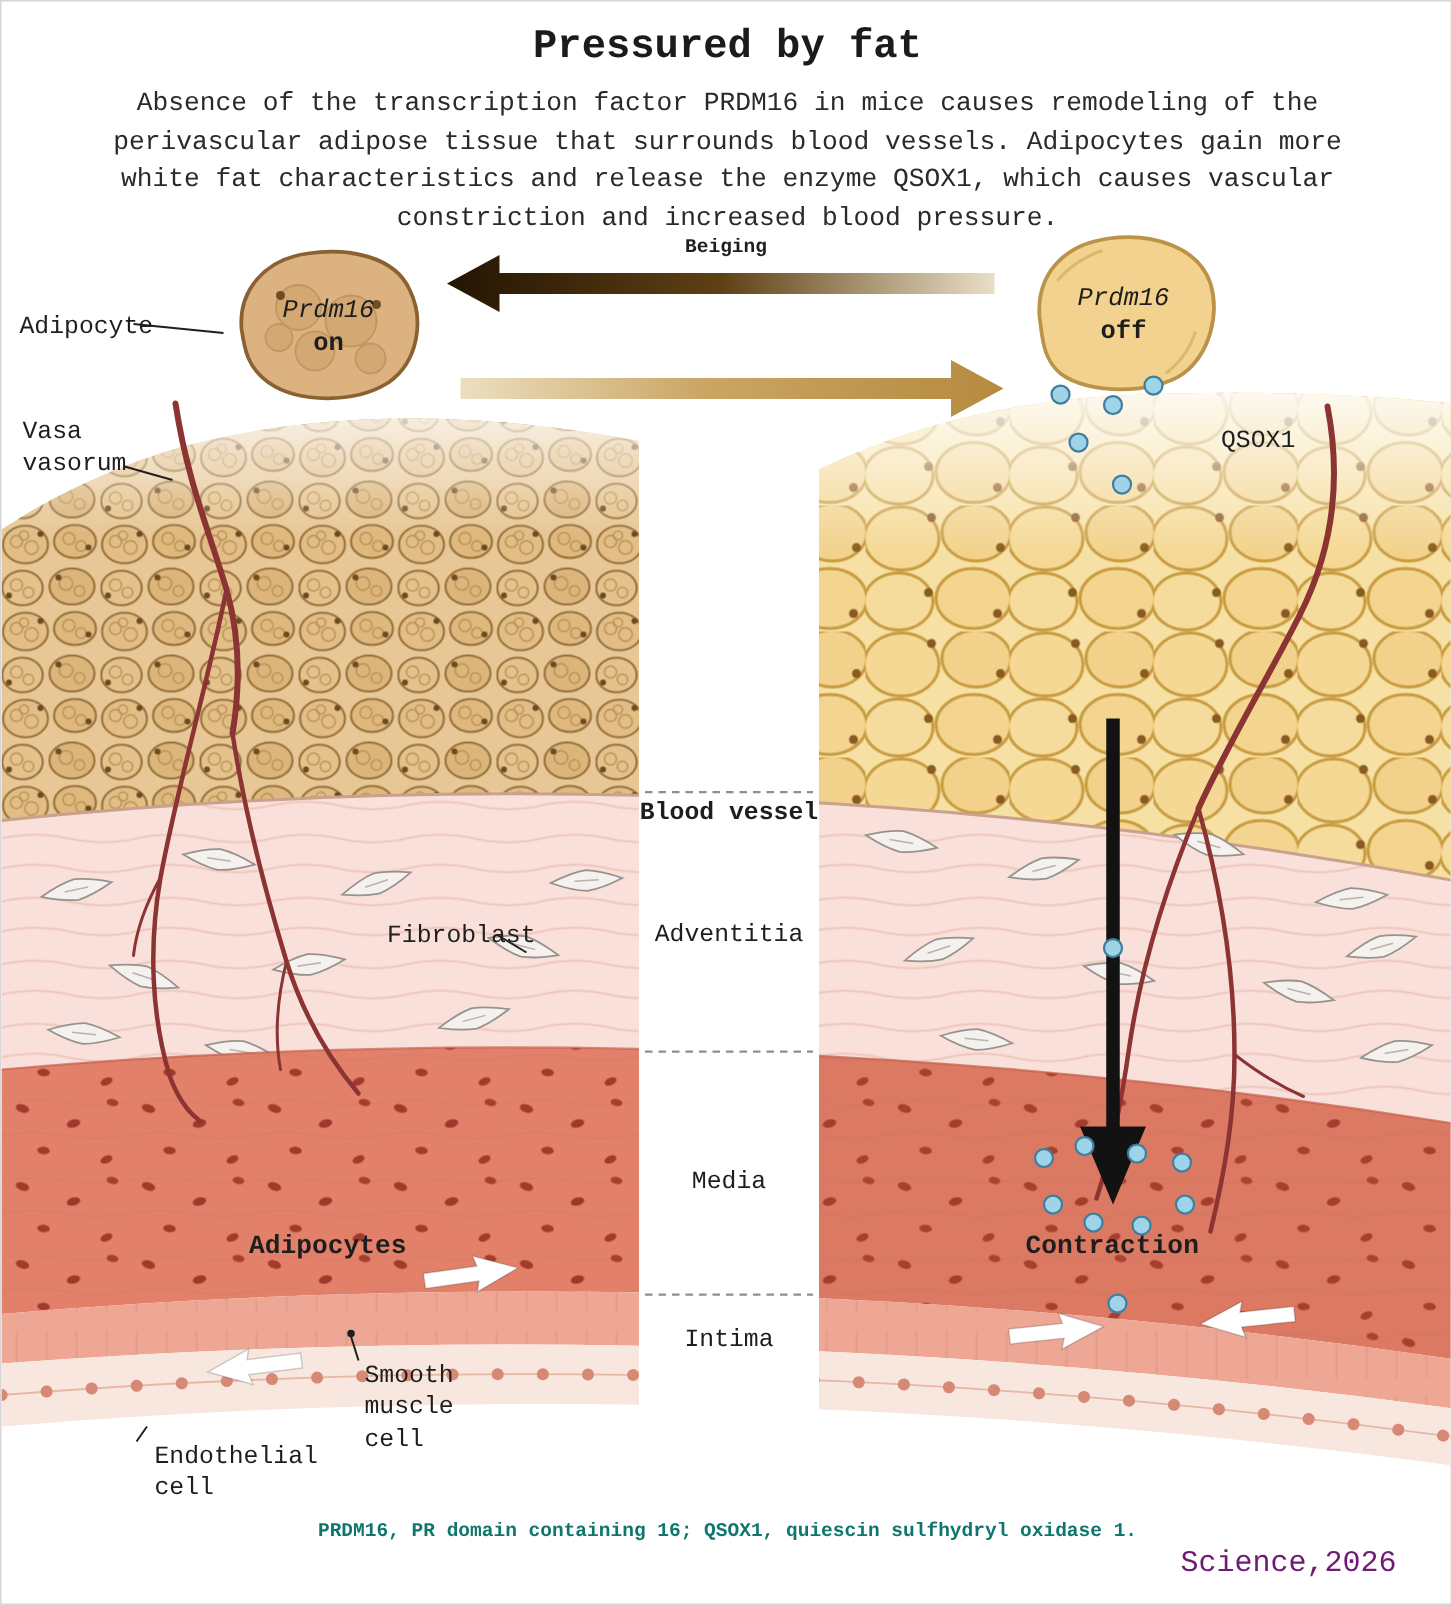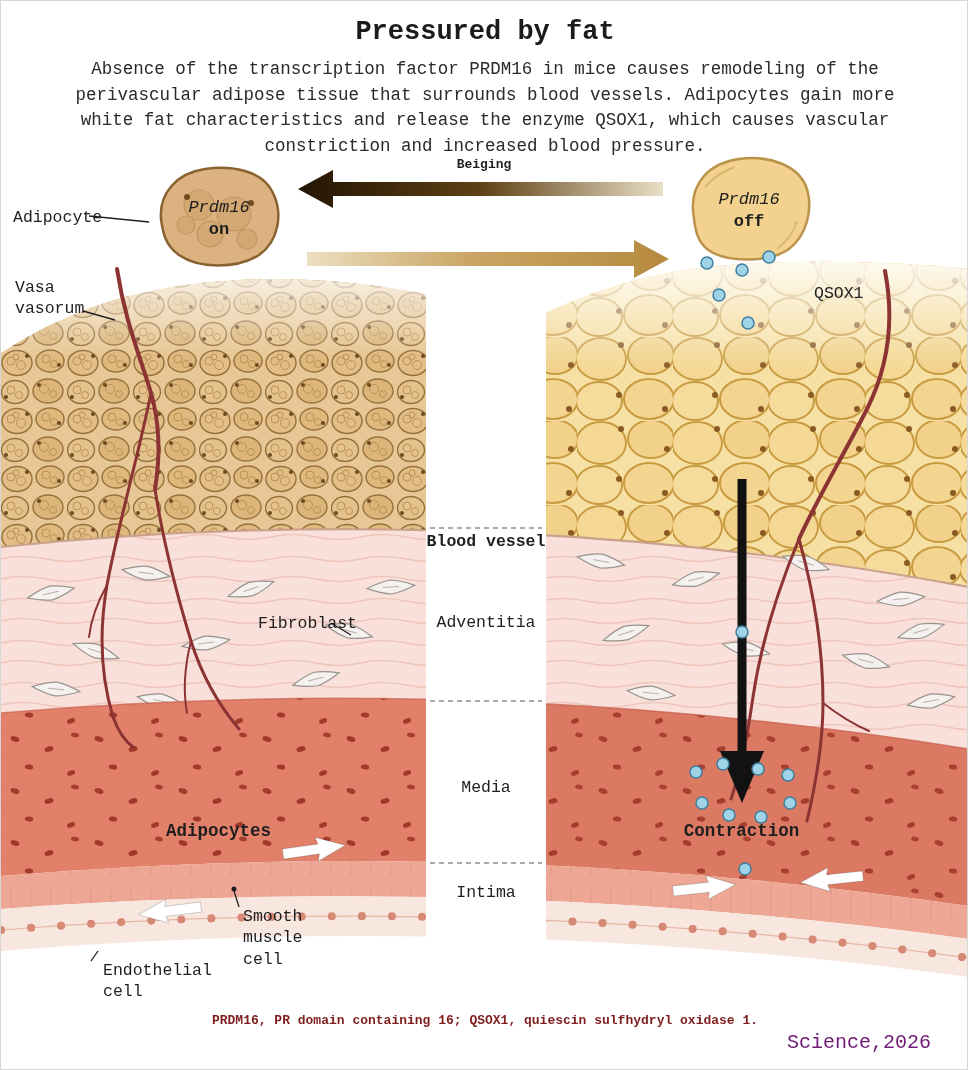--- a/index.html
+++ b/index.html
@@ -25,21 +25,21 @@
   #pvat-lbl{top:342px;left:435px;width:100px;line-height:1.32}
   #bloodvessel-lbl{top:530px;left:425px;width:120px}
   #adventitia-lbl{top:611px;left:425px;width:120px}
   #media-lbl{top:776px;left:425px;width:120px}
   #intima-lbl{top:881px;left:425px;width:120px}
   #fibroblast-lbl{top:612px;left:257px}
   #relaxation-lbl{top:819px;left:145px;width:145px;font-size:17.5px}
   #contraction-lbl{top:819px;left:668px;width:145px;font-size:17.5px}
   #smooth-lbl{top:905px;left:242px;width:95px}
   #endo-lbl{top:959px;left:102px;width:95px}
-  #footnote{top:1012px;left:0;width:968px;text-align:center;font-size:13px;font-weight:700;color:#7f1d1d}
+  #footnote{top:1012px;left:0;width:968px;text-align:center;font-size:13px;font-weight:700;color:#0f766e}
   #credit{top:1029px;left:760px;width:170px;text-align:right;font-size:20px;color:#701a75}
 </style>
 </head>
 <body>
 
 <div class="page">
 
   <svg class="art" width="968" height="1070" viewBox="0 0 968 1070">
     <defs>
       <linearGradient id="gB" x1="0" y1="0" x2="1" y2="0">

